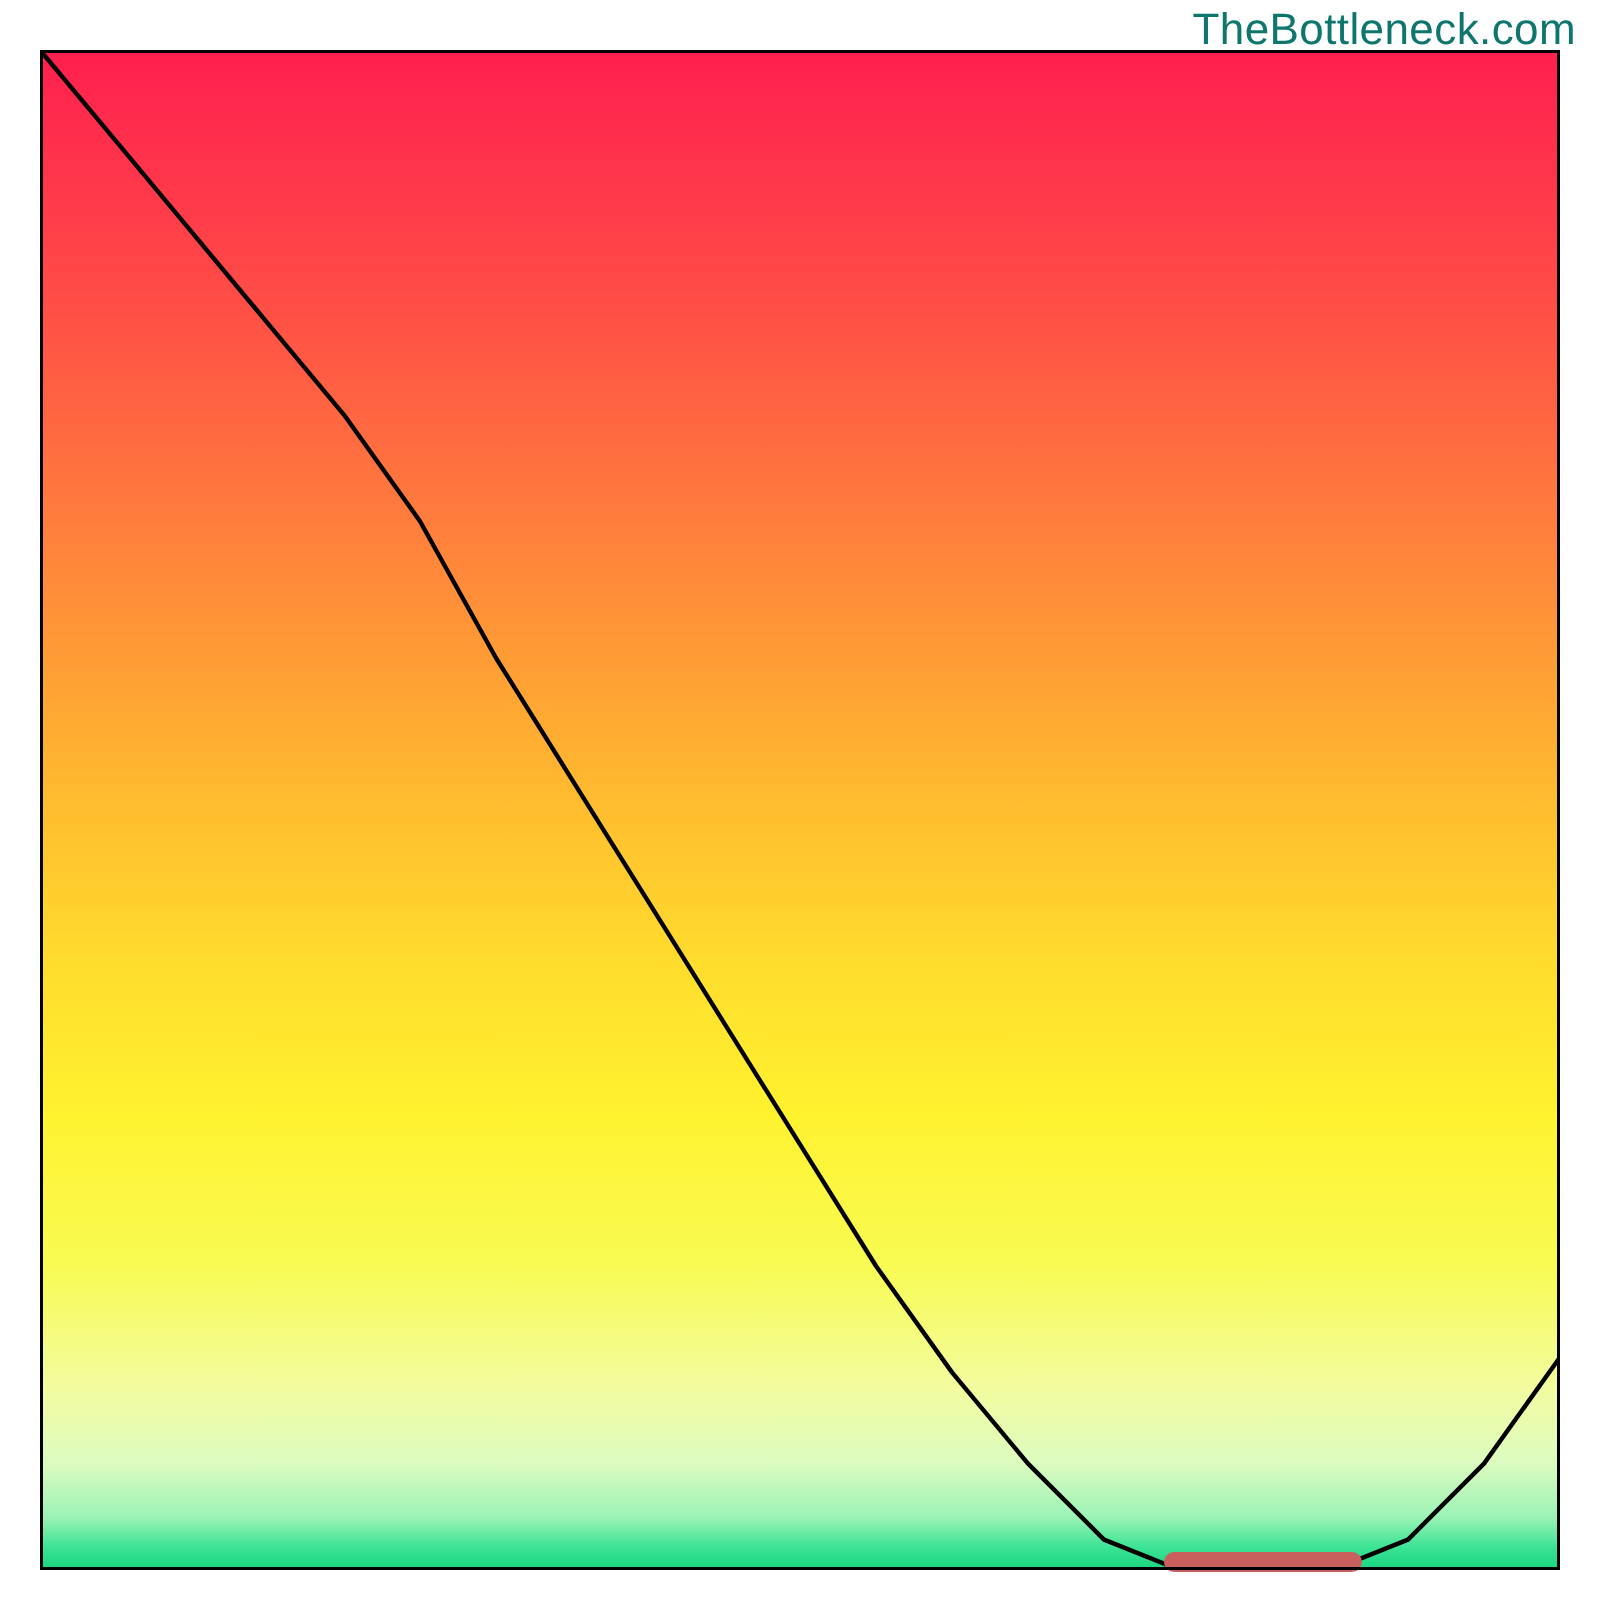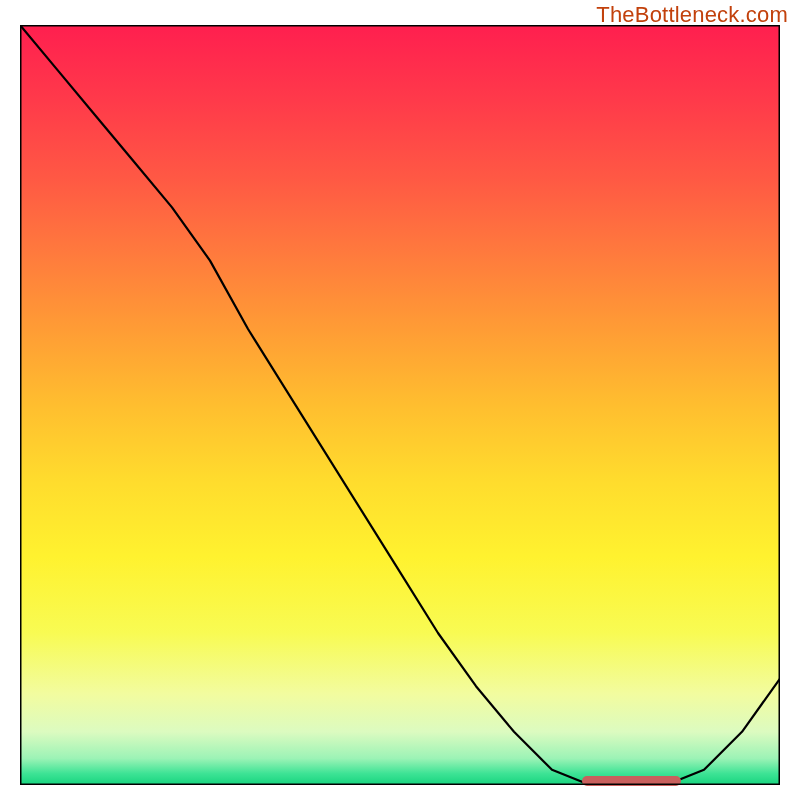--- a/index.html
+++ b/index.html
@@ -13,21 +13,21 @@
   }
   .stage {
     position: relative;
     width: 800px;
     height: 800px;
   }
   .watermark {
     position: absolute;
     top: 2px;
     right: 12px;
-    color: #c2410c;
+    color: #0f766e;
     font-size: 22px;
     letter-spacing: 0.2px;
     z-index: 20;
     text-align: right;
   }
   .plot-frame {
     position: absolute;
     left: 20px;
     top: 25px;
     width: 760px;

